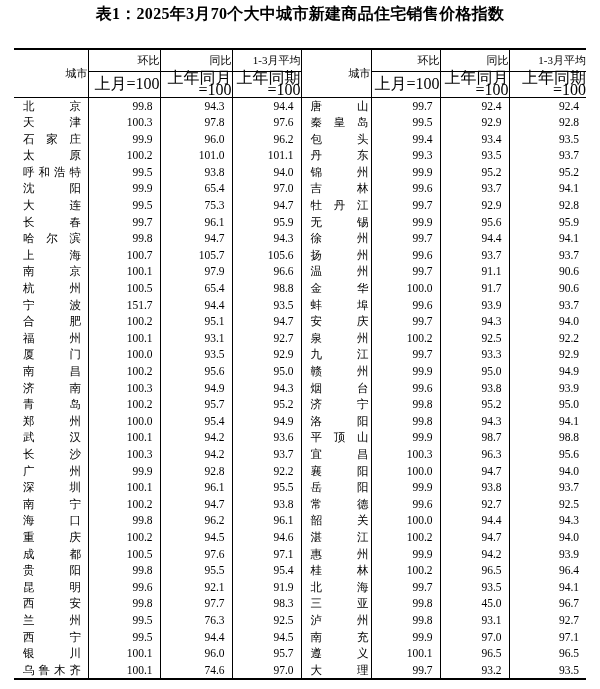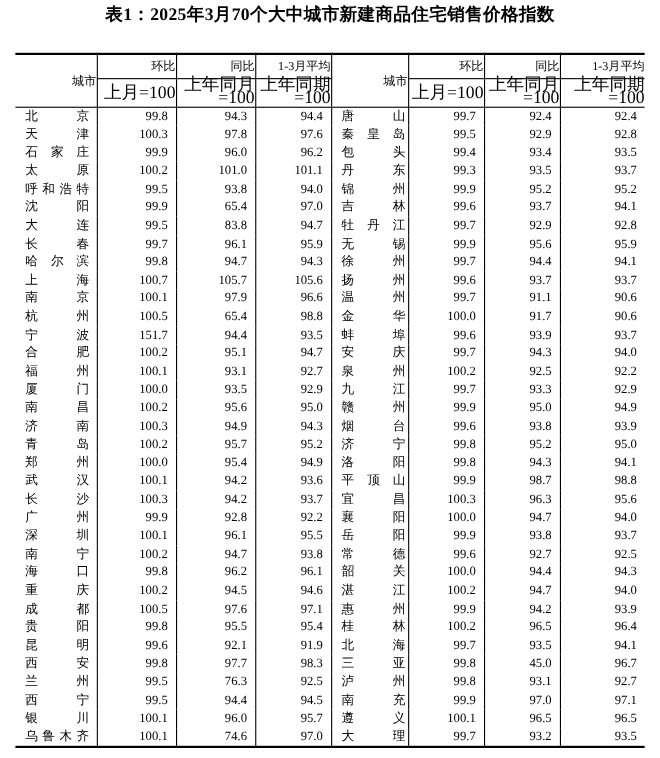--- a/index.html
+++ b/index.html
@@ -180,21 +180,21 @@
         </td>
         <td class="num">99.6</td>
         <td class="num">93.7</td>
         <td class="num">94.1</td>
       </tr>
       <tr>
         <td class="city">
           <div class="city-name">大连</div>
         </td>
         <td class="num">99.5</td>
-        <td class="num">83.8</td>
+        <td class="num">75.3</td>
         <td class="num">94.7</td>
         <td class="city">
           <div class="city-name">牡丹江</div>
         </td>
         <td class="num">99.7</td>
         <td class="num">92.9</td>
         <td class="num">92.8</td>
       </tr>
       <tr>
         <td class="city">

